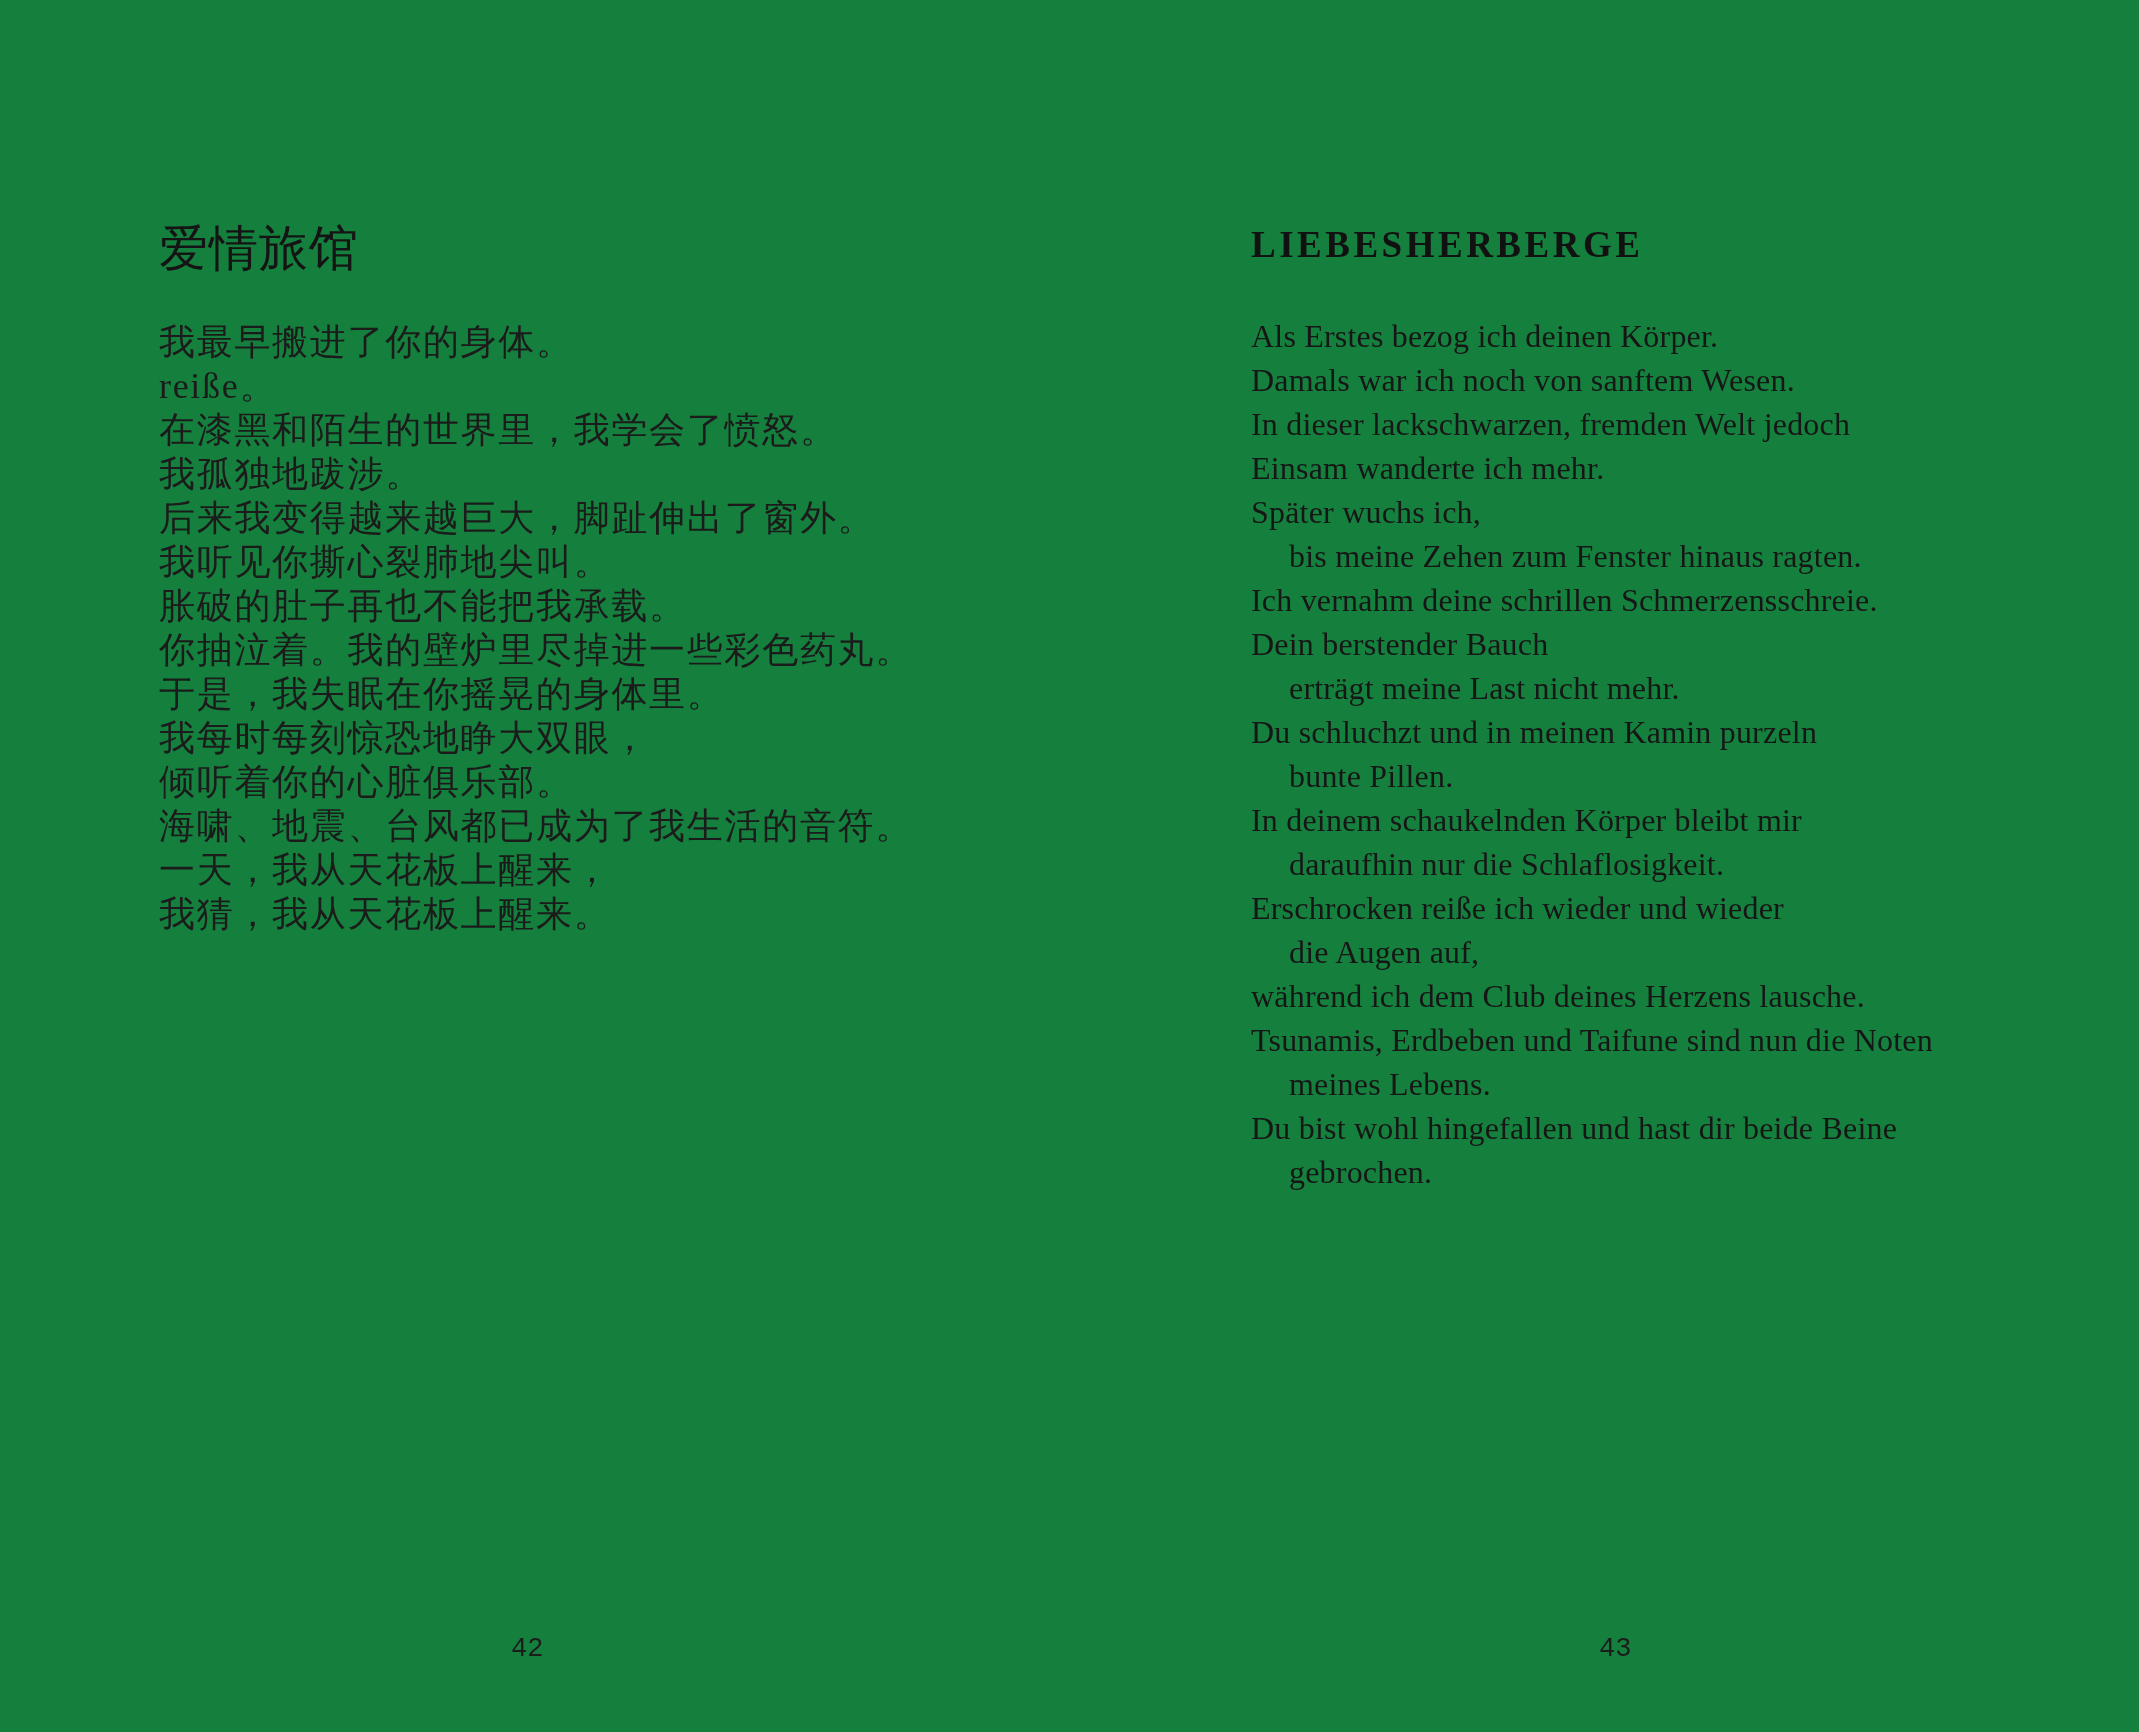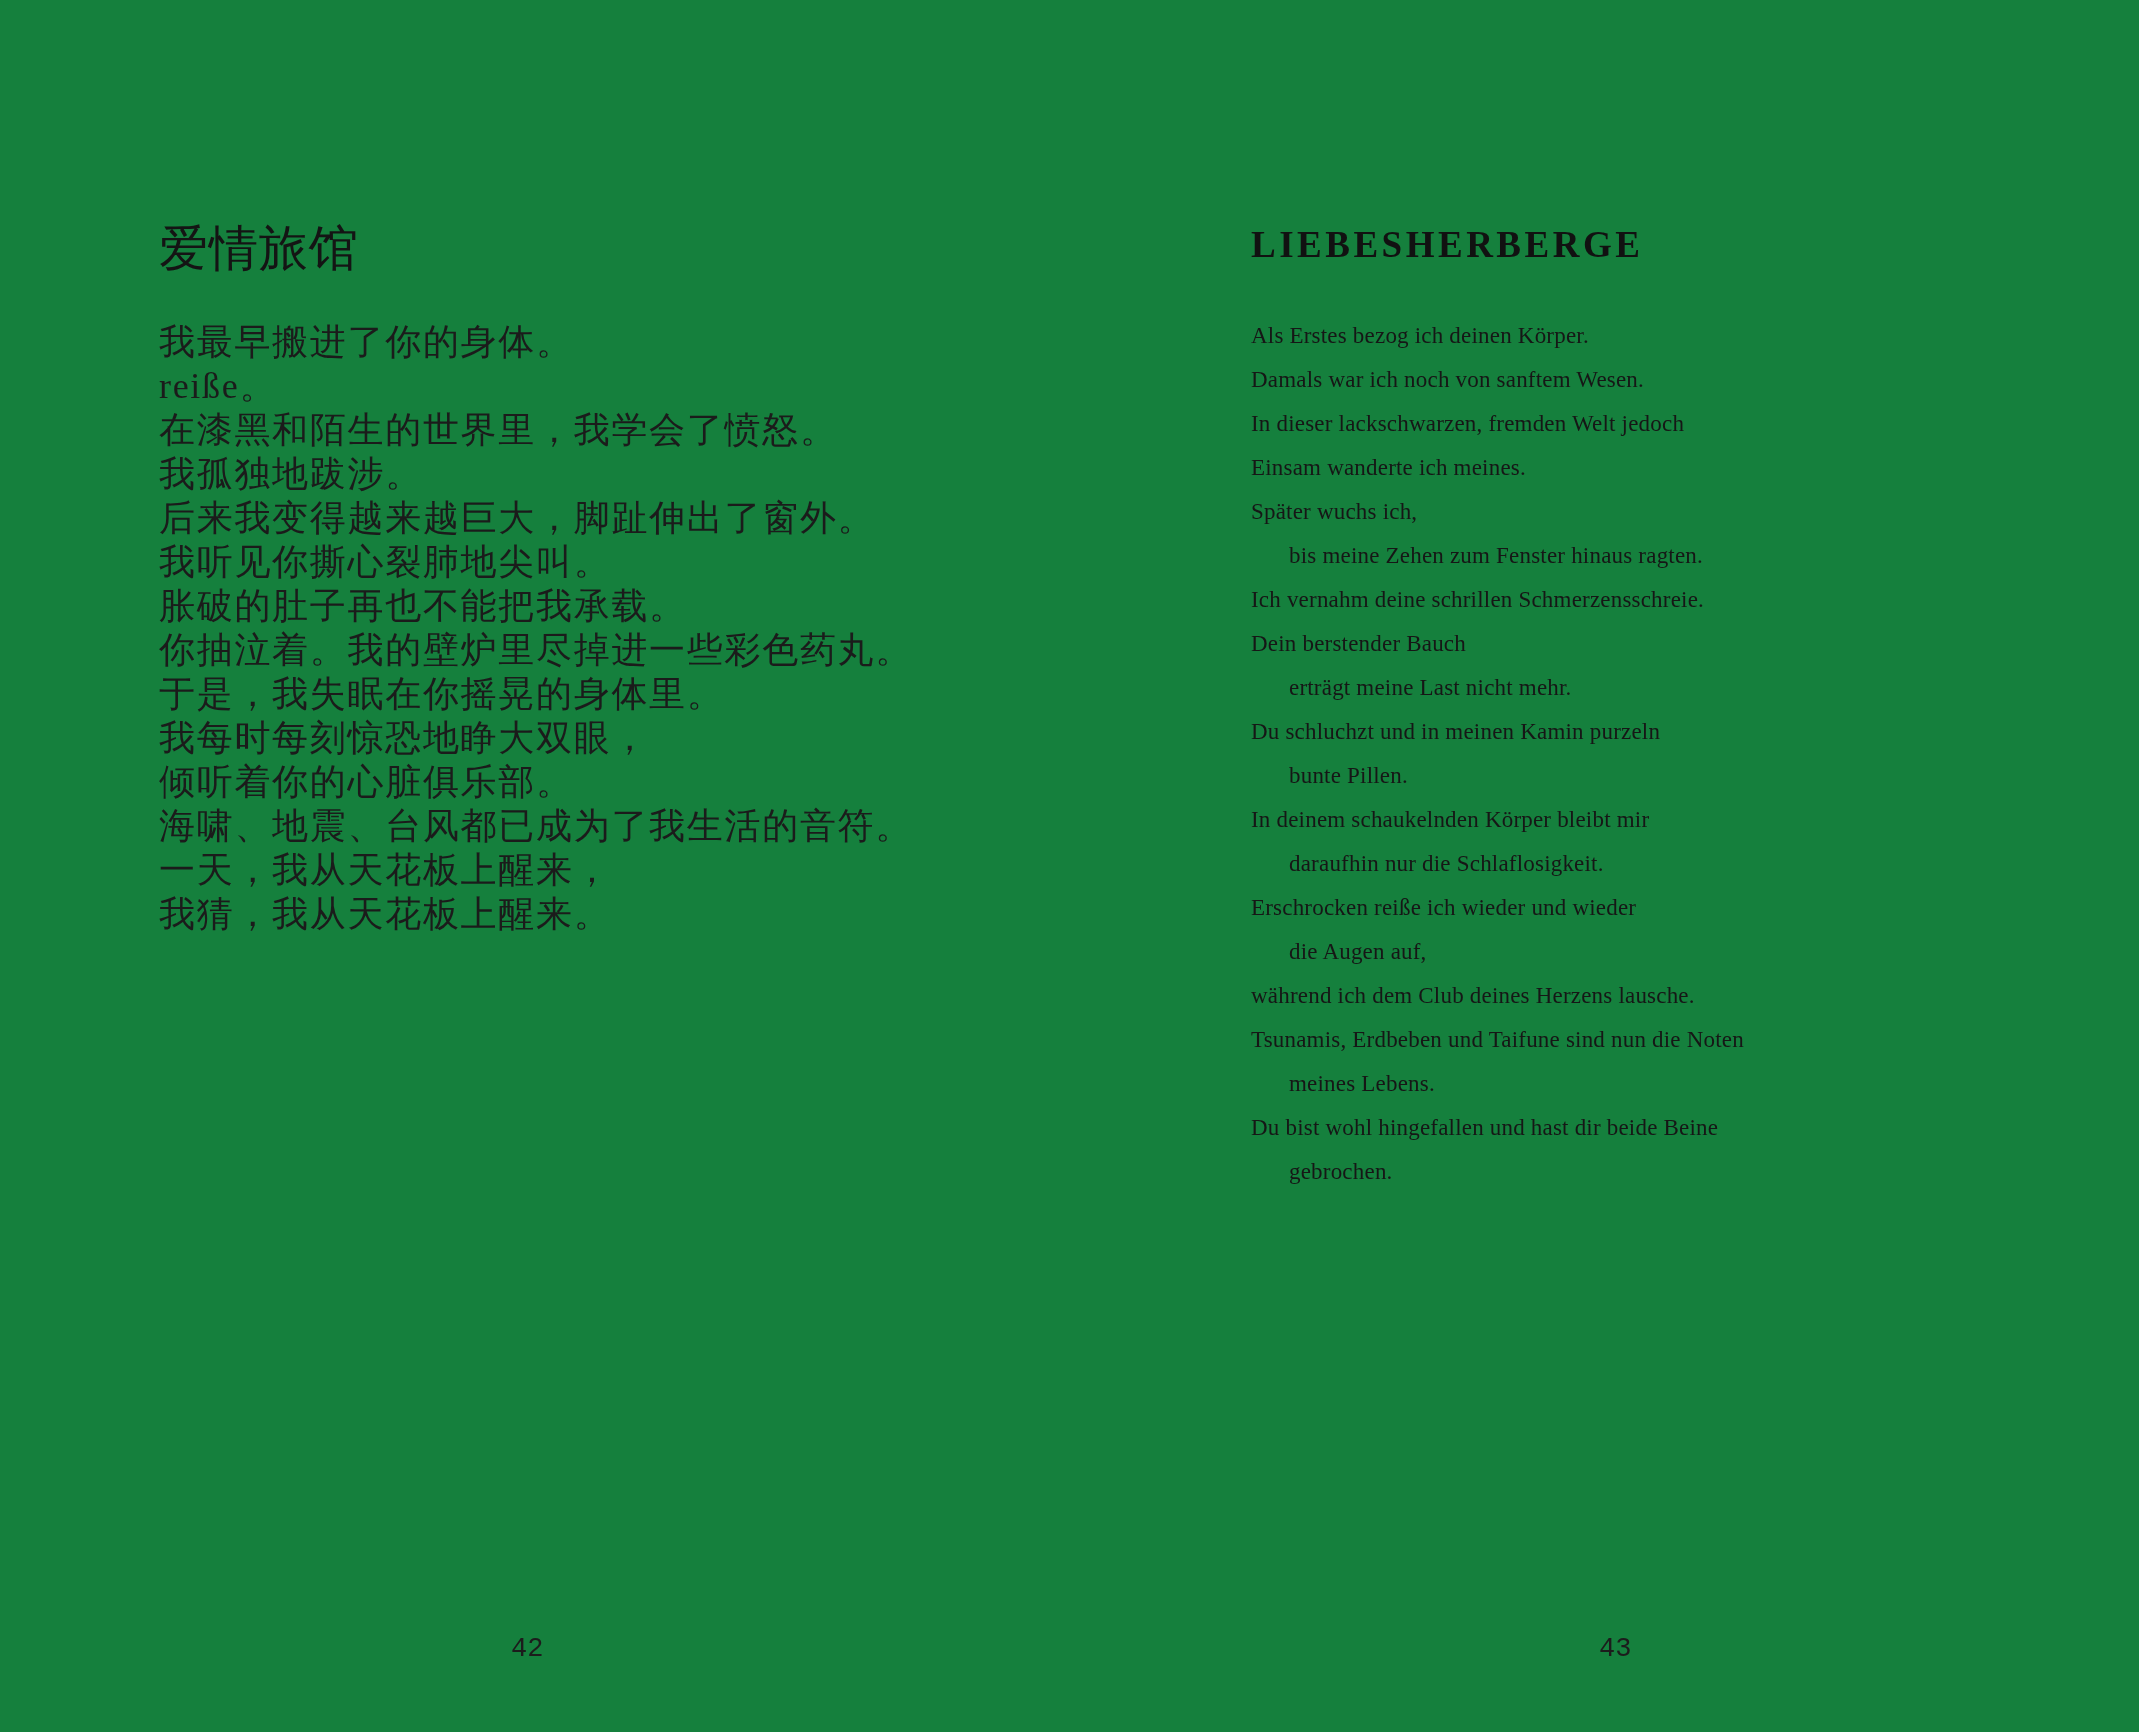--- a/index.html
+++ b/index.html
@@ -61,21 +61,21 @@
     line-height: 1.1;
     letter-spacing: 3.5px;
     color: #111111;
     white-space: nowrap;
   }
   .de-body {
     position: absolute;
     left: 182px;
     top: 314px;
     font-family: "Liberation Serif", "DejaVu Serif", serif;
-    font-size: 23px;
+    font-size: 32px;
     line-height: 44px;
     letter-spacing: 0.2px;
     color: #161616;
     white-space: nowrap;
   }
   .line { height: 44px; }
   .line.indent { padding-left: 38px; }
 
   
   .page-num {
@@ -113,21 +113,21 @@
         <div class="line">我猜，我从天花板上醒来。</div>
       </div>
   </section>
 
   <section class="page right">
     <h2 class="de-title">LIEBESHERBERGE</h2>
     <div class="de-body">
         <div class="line">Als Erstes bezog ich deinen Körper.</div>
         <div class="line">Damals war ich noch von sanftem Wesen.</div>
         <div class="line">In dieser lackschwarzen, fremden Welt jedoch</div>
-        <div class="line">Einsam wanderte ich meines.</div>
+        <div class="line">Einsam wanderte ich mehr.</div>
         <div class="line">Später wuchs ich,</div>
         <div class="line indent">bis meine Zehen zum Fenster hinaus ragten.</div>
         <div class="line">Ich vernahm deine schrillen Schmerzensschreie.</div>
         <div class="line">Dein berstender Bauch</div>
         <div class="line indent">erträgt meine Last nicht mehr.</div>
         <div class="line">Du schluchzt und in meinen Kamin purzeln</div>
         <div class="line indent">bunte Pillen.</div>
         <div class="line">In deinem schaukelnden Körper bleibt mir</div>
         <div class="line indent">daraufhin nur die Schlaflosigkeit.</div>
         <div class="line">Erschrocken reiße ich wieder und wieder</div>

